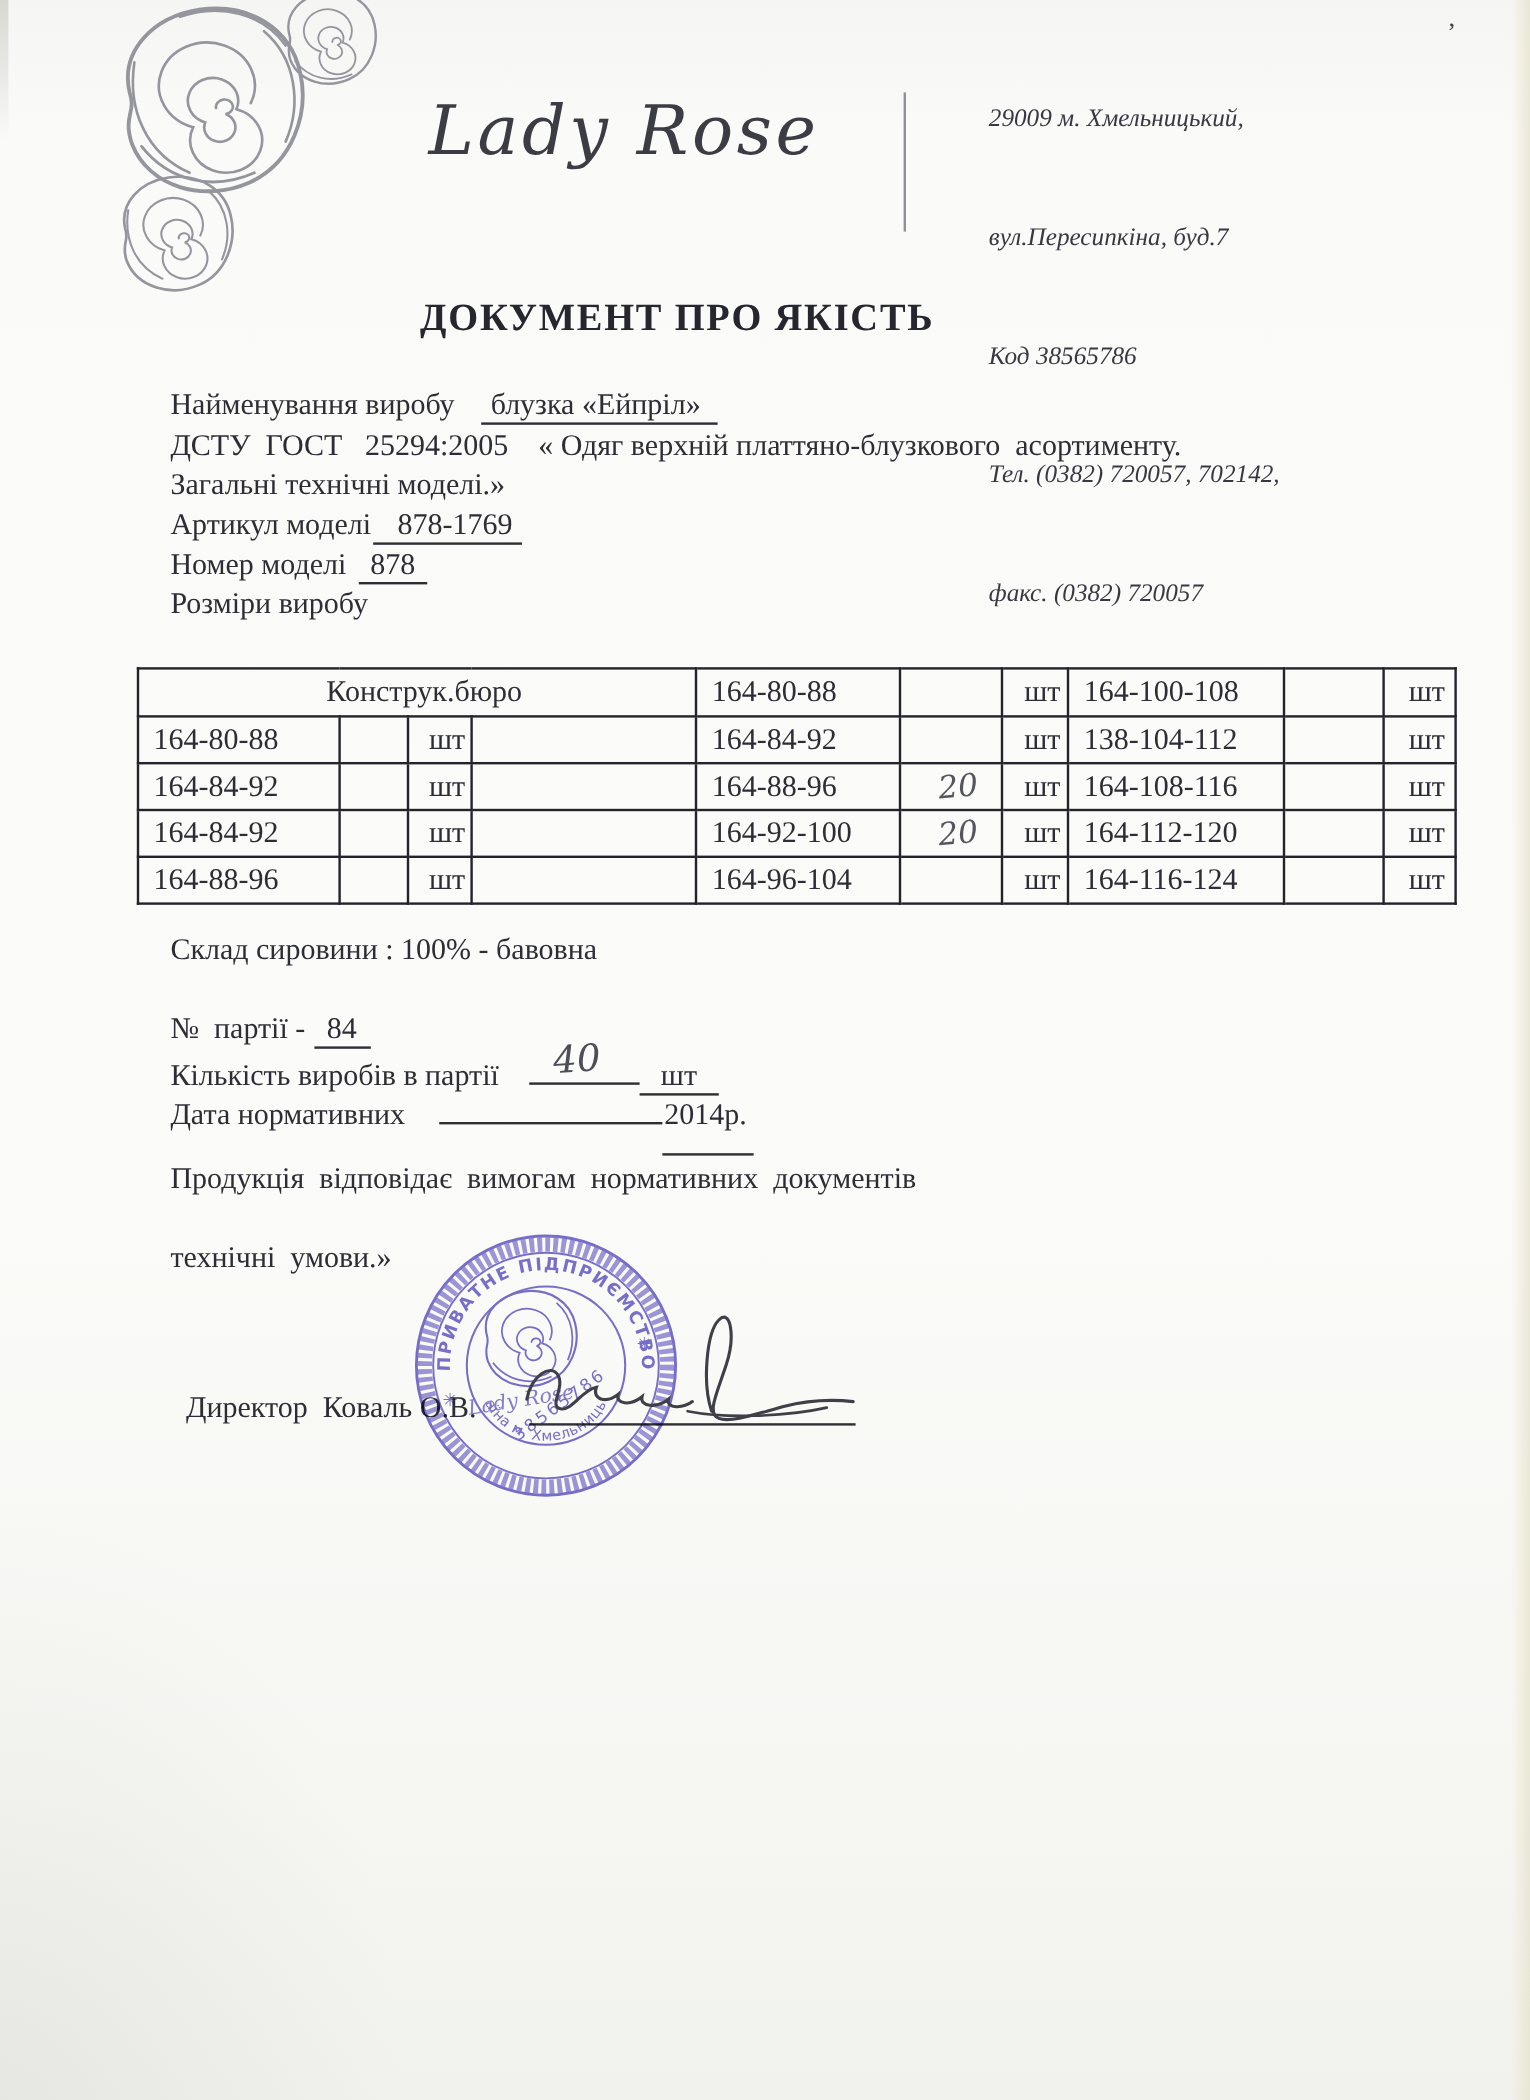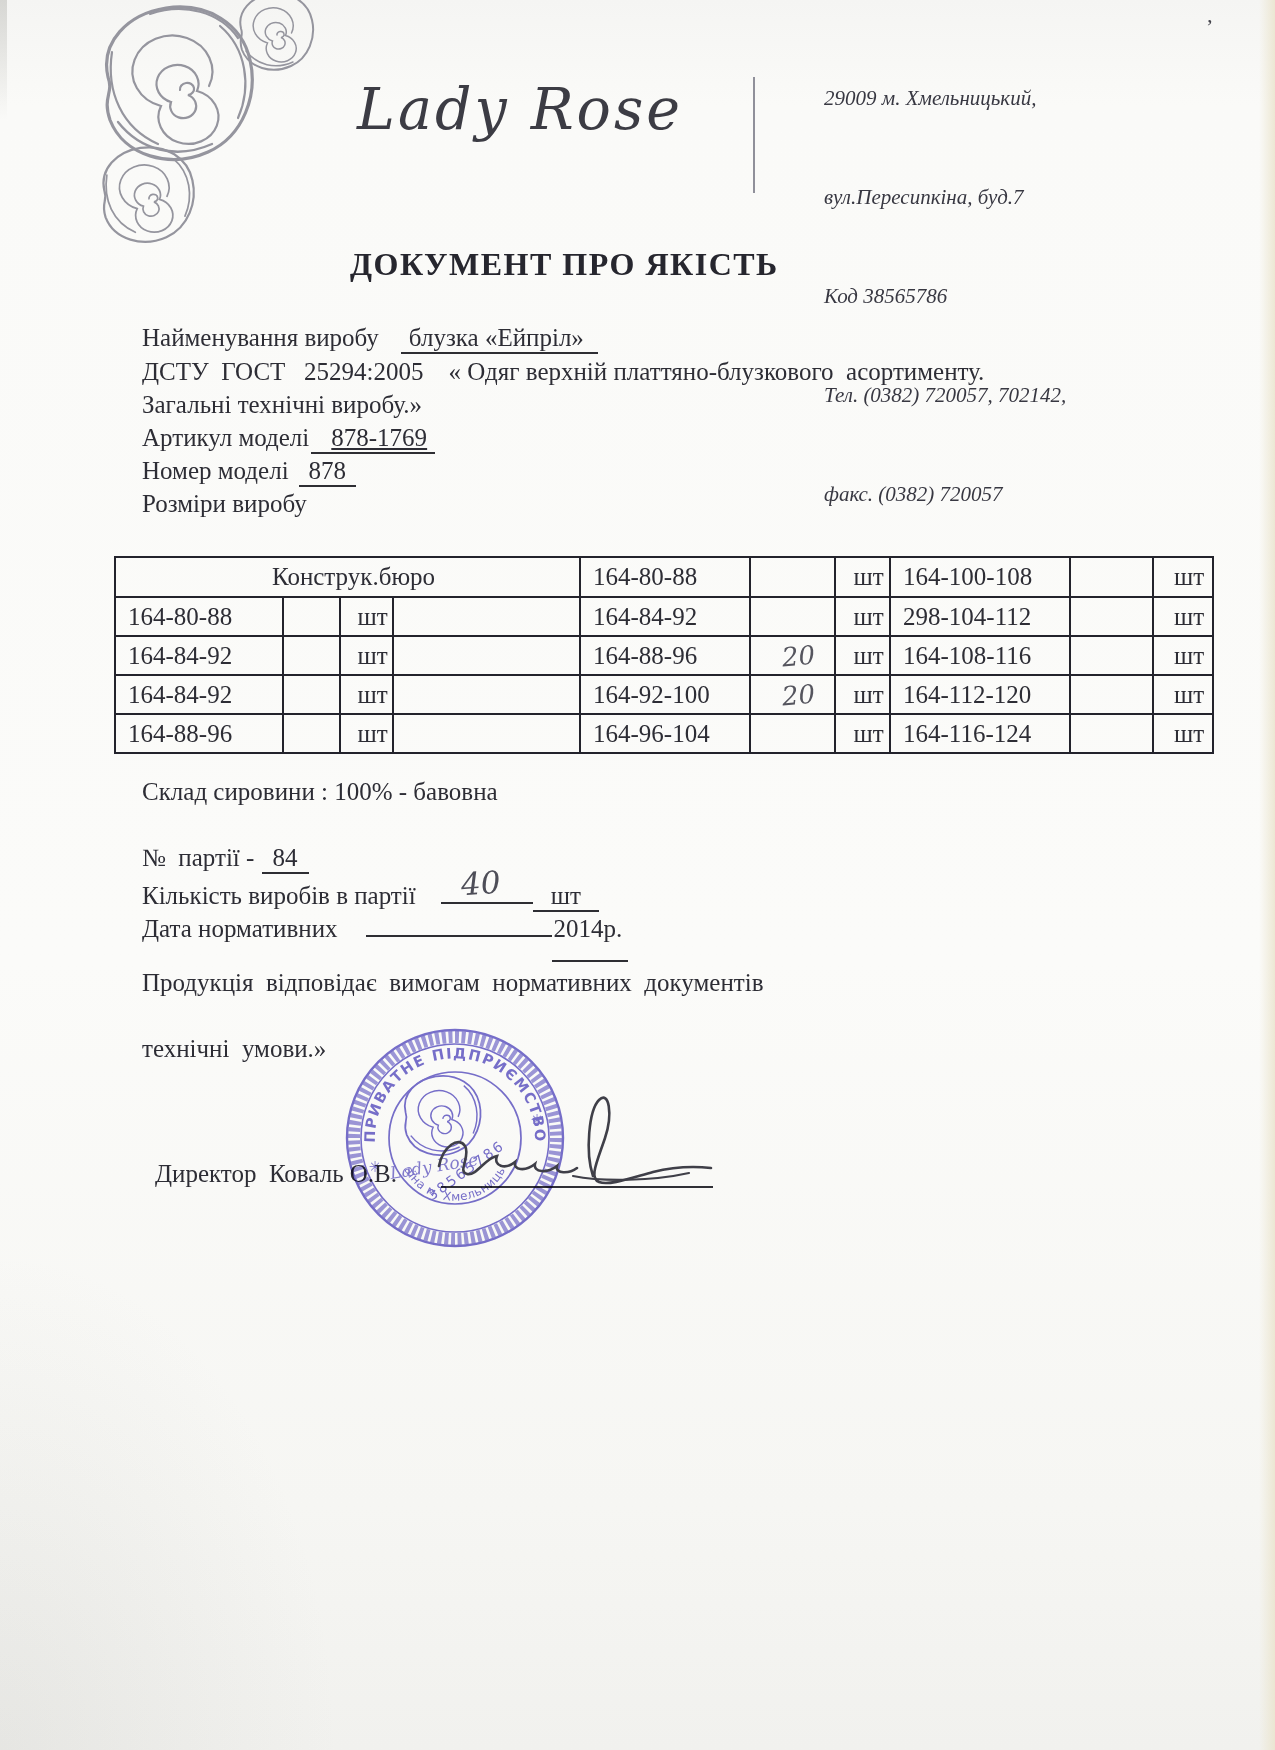--- a/index.html
+++ b/index.html
@@ -24,21 +24,21 @@
   .address div{height:33px;}
   .corner-mark{position:absolute;left:1206px;top:14px;font-size:22px;color:#44444c;}
 
   .title{position:absolute;left:350px;top:246px;font-size:32px;font-weight:bold;
     letter-spacing:1.5px;color:#26262e;white-space:pre-wrap;}
 
   .line{position:absolute;left:142px;font-size:25px;line-height:31px;
     white-space:pre-wrap;color:#2d2d35;}
   .u{border-bottom:2.5px solid #2e2e33;padding-bottom:1px;}
   .gap22{margin-left:22px;padding:0 14px 1px 8px;}
-  .gap-art{margin-left:2px;padding:0 8px 1px 20px;text-decoration:underline;}
+  .gap-art{margin-left:2px;padding:0 8px 1px 20px;}
   .gap-mod{margin-left:10px;padding:0 10px 1px 10px;}
   .gap-bat{margin-left:8px;padding:0 12px 1px 10px;}
 
   .write-slot{display:inline-block;position:relative;width:92px;height:26px;
     margin-left:25px;border-bottom:2.5px solid #2e2e33;vertical-align:baseline;}
   .hand{font-family:"DejaVu Serif",serif;font-style:italic;color:#4e4e58;}
   .hand40{position:absolute;left:20px;top:-8px;font-size:31px;transform:rotate(-4deg);}
   .unit-u{border-bottom:2.5px solid #2e2e33;padding:0 18px 1px 18px;}
   .date-slot{display:inline-block;width:186px;height:26px;margin-left:28px;
     border-bottom:2.5px solid #2e2e33;vertical-align:baseline;}
@@ -107,21 +107,21 @@
     <div>Код 38565786</div>
     <div>Тел. (0382) 720057, 702142,</div>
     <div>факс. (0382) 720057</div>
   </div>
   <div class="corner-mark">’</div>
 
   <div class="title">ДОКУМЕНТ ПРО ЯКІСТЬ</div>
 
   <div class="line" style="top:322px"><span>Найменування виробу</span><span class="u gap22">блузка «Ейпріл»</span></div>
   <div class="line" style="top:356px">ДСТУ  ГОСТ   25294:2005    « Одяг верхній платтяно-блузкового  асортименту.</div>
-  <div class="line" style="top:389px">Загальні технічні виробу.»</div>
+  <div class="line" style="top:389px">Загальні технічні моделі.»</div>
   <div class="line" style="top:422px"><span>Артикул моделі</span><span class="u gap-art">878-1769</span></div>
   <div class="line" style="top:455px"><span>Номер моделі</span><span class="u gap-mod">878</span></div>
   <div class="line" style="top:488px">Розміри виробу</div>
 
   <table class="sizes">
     <colgroup>
       <col style="width:168px">
         <col style="width:57px">
         <col style="width:53px">
         <col style="width:187px">
@@ -143,21 +143,21 @@
       <td class="unit">шт</td>
     </tr>
     <tr>
       <td>164-80-88</td>
       <td></td>
       <td class="unit">шт</td>
       <td></td>
       <td>164-84-92</td>
       <td class="qty"></td>
       <td class="unit">шт</td>
-      <td>298-104-112</td>
+      <td>138-104-112</td>
       <td></td>
       <td class="unit">шт</td>
     </tr>
     <tr>
       <td>164-84-92</td>
       <td></td>
       <td class="unit">шт</td>
       <td></td>
       <td>164-88-96</td>
       <td class="qty"><span class="hand hand20">20</span></td>

